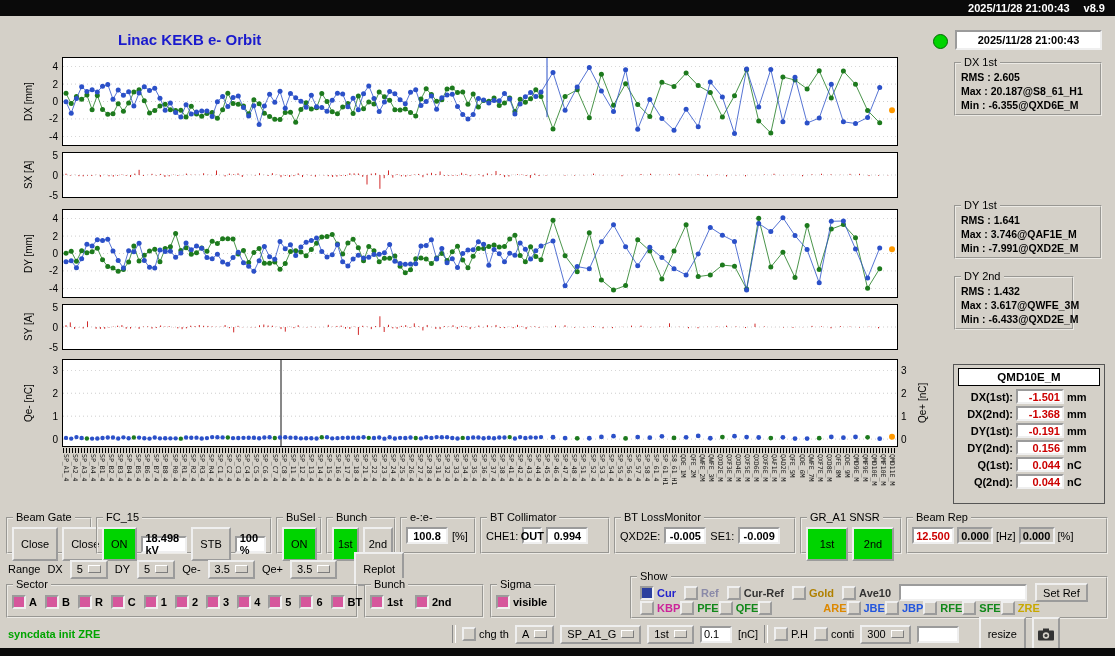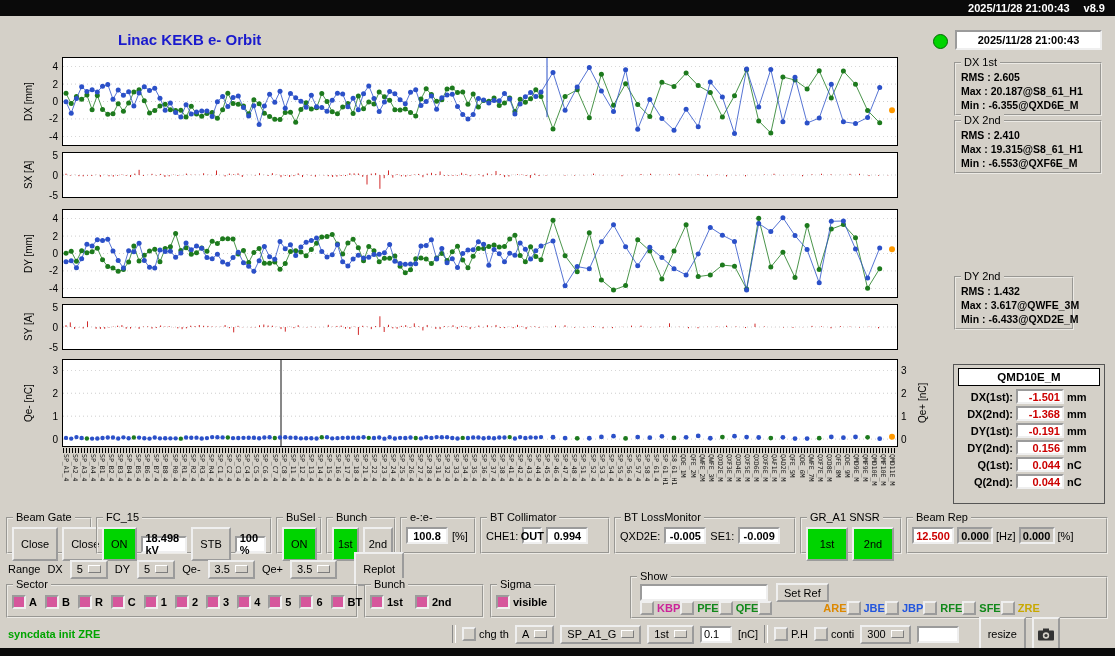--- a/index.html
+++ b/index.html
@@ -1151,25 +1151,25 @@
       <span class="xlab" style="left: 887.326px; top: 454px;">QMF10E_M</span>
       <span class="xlab" style="left: 896.413px; top: 454px;">QMD11E_M</span>
     </div>
 
   <div class="grp stats" style="left:954px;top:62px;width:148px;height:54px">
     <span class="glab">DX 1st</span>
     <div class="sline">RMS : 2.605</div>
     <div class="sline">Max : 20.187@S8_61_H1</div>
     <div class="sline">Min : -6.355@QXD6E_M</div>
   </div>
-  <div class="grp stats" style="left:954px;top:120px;width:148px;height:54px">
-    <span class="glab">DX 2nd</span>
-    <div class="sline">RMS : 2.410</div>
-    <div class="sline">Max : 19.315@S8_61_H1</div>
-    <div class="sline">Min : -6.553@QXF6E_M</div>
+  <div class="grp stats" style="left:954px;top:205px;width:148px;height:54px">
+    <span class="glab">DY 1st</span>
+    <div class="sline">RMS : 1.641</div>
+    <div class="sline">Max : 3.746@QAF1E_M</div>
+    <div class="sline">Min : -7.991@QXD2E_M</div>
   </div>
   <div class="grp stats" style="left:954px;top:276px;width:120px;height:54px">
     <span class="glab">DY 2nd</span>
     <div class="sline">RMS : 1.432</div>
     <div class="sline">Max : 3.617@QWFE_3M</div>
     <div class="sline">Min : -6.433@QXD2E_M</div>
   </div>
 
   <div id="monitor">
     <div id="monitor-title">QMD10E_M</div>
@@ -1371,20 +1371,42 @@
         <span class="cbwrap">
           <span class="cb checked" style="background: rgb(214, 86, 156);"></span>
           <span class="cblab">visible</span>
         </span>
       </div>
   </div>
 
   <div class="grp" style="left:630px;top:576px;width:478px;height:43px">
     <span class="glab">Show</span>
     <div class="srow" style="top:5px;gap:8px" id="show-row1">
+      <span id="show-row1-items" style="display:inline-flex;align-items:center;gap:8px">
+          <span class="cbwrap">
+            <span class="cb checked" style="background: rgb(43, 63, 158);"></span>
+            <span class="cblab" style="color: rgb(34, 34, 204);">Cur</span>
+          </span>
+          <span class="cbwrap">
+            <span class="cb"></span>
+            <span class="cblab" style="color: rgb(138, 138, 168);">Ref</span>
+          </span>
+          <span class="cbwrap">
+            <span class="cb"></span>
+            <span class="cblab" style="color: rgb(51, 51, 51);">Cur-Ref</span>
+          </span>
+          <span class="cbwrap">
+            <span class="cb"></span>
+            <span class="cblab" style="color: rgb(176, 128, 0);">Gold</span>
+          </span>
+          <span class="cbwrap">
+            <span class="cb"></span>
+            <span class="cblab" style="color: rgb(51, 51, 51);">Ave10</span>
+          </span>
+        </span>
       <input class="entry" style="width: 128px;" value="">
       <button class="btn" style="height:19px;padding:0 6px">Set Ref</button>
     </div>
     <div class="srow" style="top:23px" id="show-row2">
         <span class="cbwrap">
           <span class="cb"></span>
           <span class="cblab" style="color: rgb(204, 34, 153);">KBP</span>
         </span>
         <span class="cbwrap">
           <span class="cb"></span>

